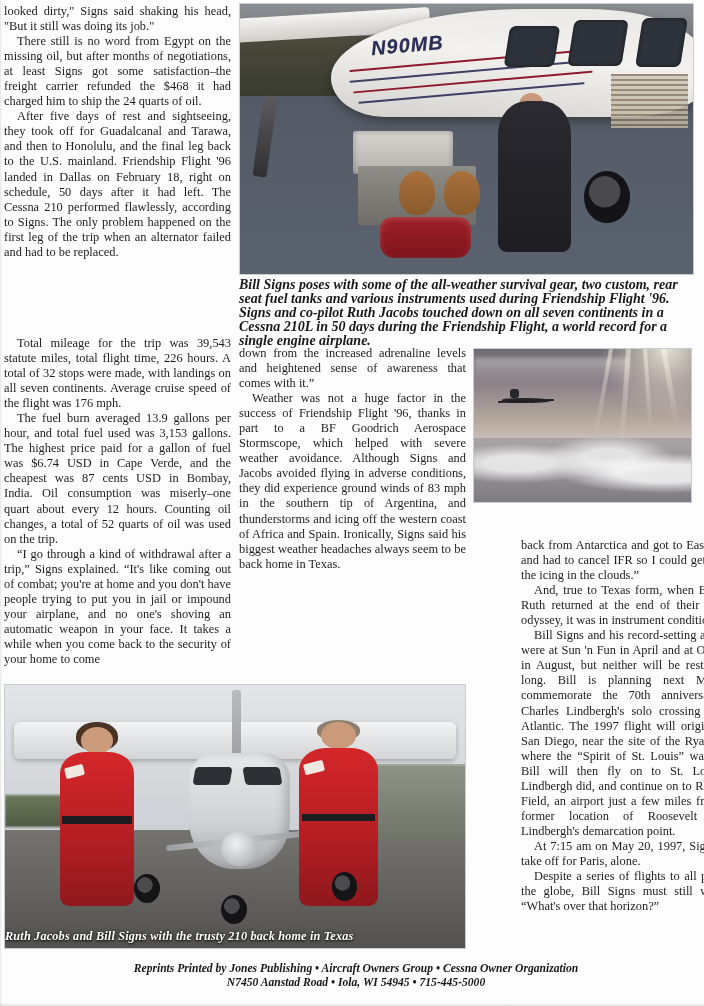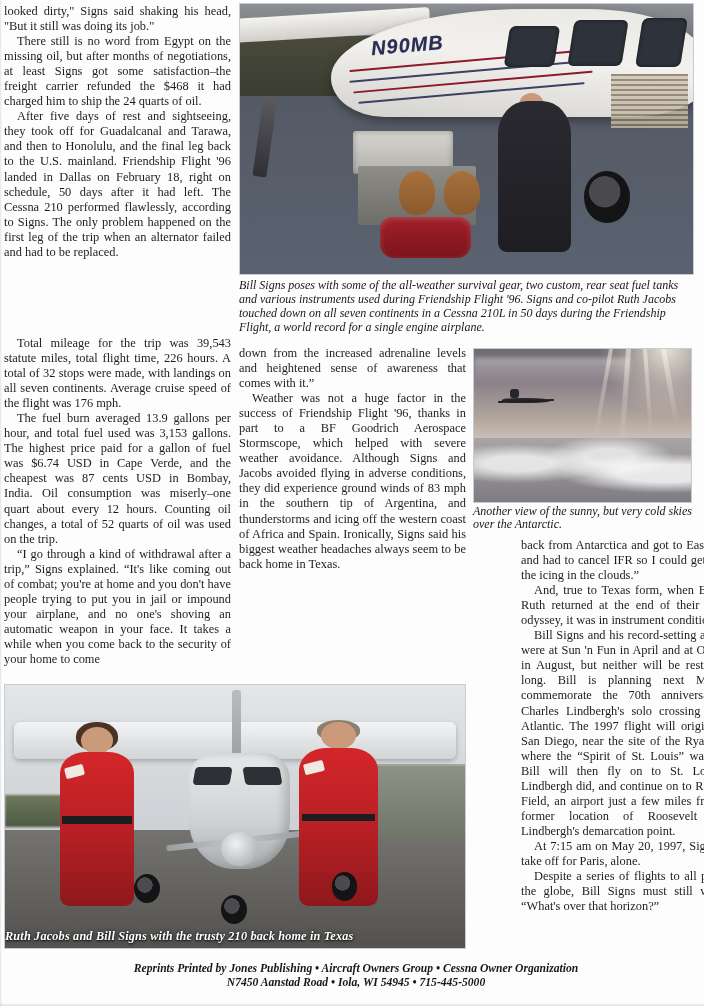--- a/index.html
+++ b/index.html
@@ -321,23 +321,23 @@
     font-style:italic;
     font-size:12.2px;
     letter-spacing:.2px;
     text-shadow: 0 1px 2px rgba(0,0,0,.85), 0 0 4px rgba(0,0,0,.6);
   }
 
   
   .caption {
     position:absolute;
     font-family:"Liberation Serif","DejaVu Serif",serif;
-    font-weight:400;
+    font-weight:700;
     font-style:italic;
-    font-size:12px;
+    font-size:14px;
     line-height:14.1px;
     color:#17171c;
   }
   #caption-hero {
     left:239px; top:278px; width:455px;
   }
   #caption-antarctic {
     left:473px; top:505px; width:219px;
     line-height:13.4px;
   }
@@ -431,21 +431,20 @@
     <div class="ant-ray" id="ar3"></div>
     <div class="ant-ray" id="ar4"></div>
     <div id="ant-ice"></div>
     <div id="ant-plane">
       <div class="tail"></div>
       <div class="body"></div>
       <div class="wing"></div>
     </div>
   </div>
 
-  <div class="caption" id="caption-antarctic">Another view of the sunny, but very cold skies over the Antarctic.</div>
 
   <div class="photo" id="photo-bottom">
     <div id="bot-sky"></div>
     <div id="bot-ground"></div>
     <div id="bot-hangar"></div>
     <div id="bot-hedge"></div>
     <div id="bot-wing"></div>
     <div id="bot-prop"></div>
     <div id="bot-nose"></div>
     <div class="bot-winds" id="bw1"></div>

